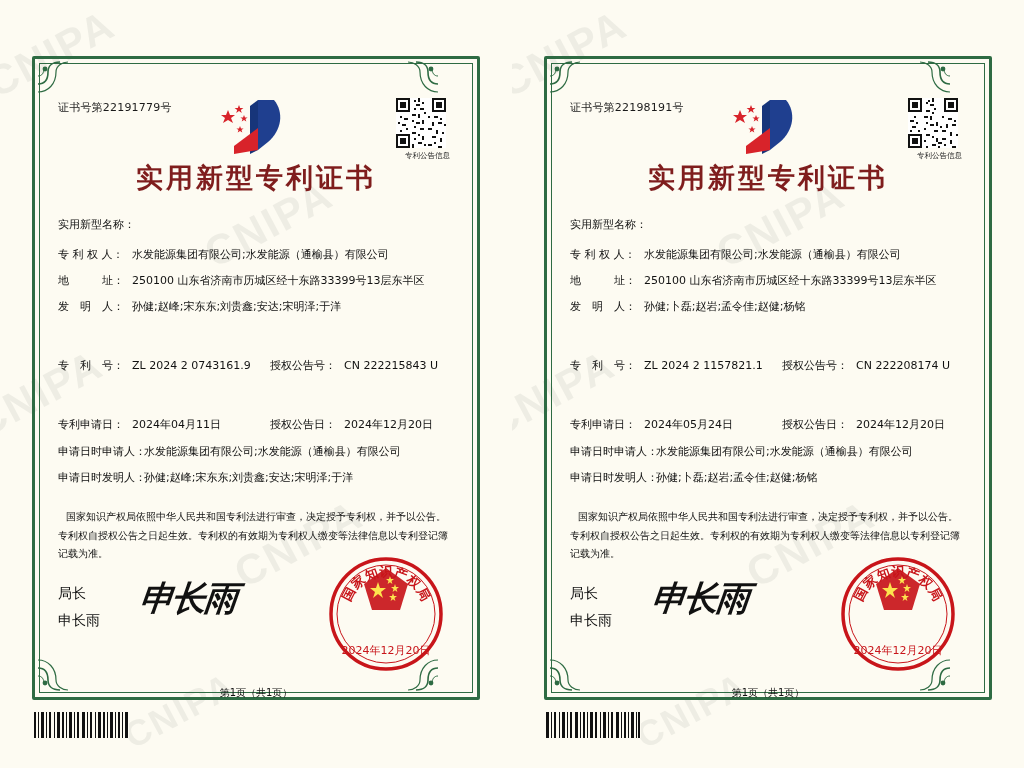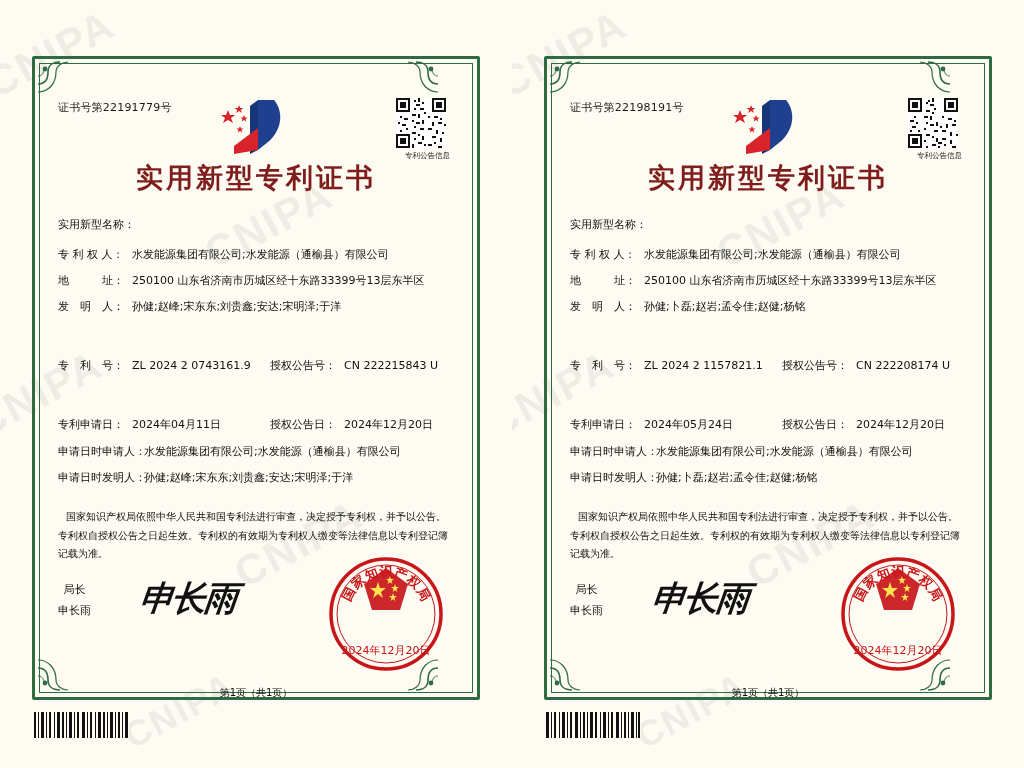--- a/index.html
+++ b/index.html
@@ -154,24 +154,23 @@
     font-size: 10px;
     color: #111;
     line-height: 1.85;
     text-align: center;
   }
   .legal .l2 { text-align: left; }
 
   .sign-block {
     position: absolute;
     left: 58px; top: 580px;
-    font-size: 11px;
+    font-size: 14px;
     color: #111;
     line-height: 1.9;
-    text-align: center;
   }
   .handwrite {
     position: absolute;
     left: 140px; top: 576px;
     font-size: 34px;
     color: #111;
     font-family: "DejaVu Serif", "Liberation Serif", serif;
     font-style: italic;
     font-weight: bold;
     letter-spacing: -2px;

